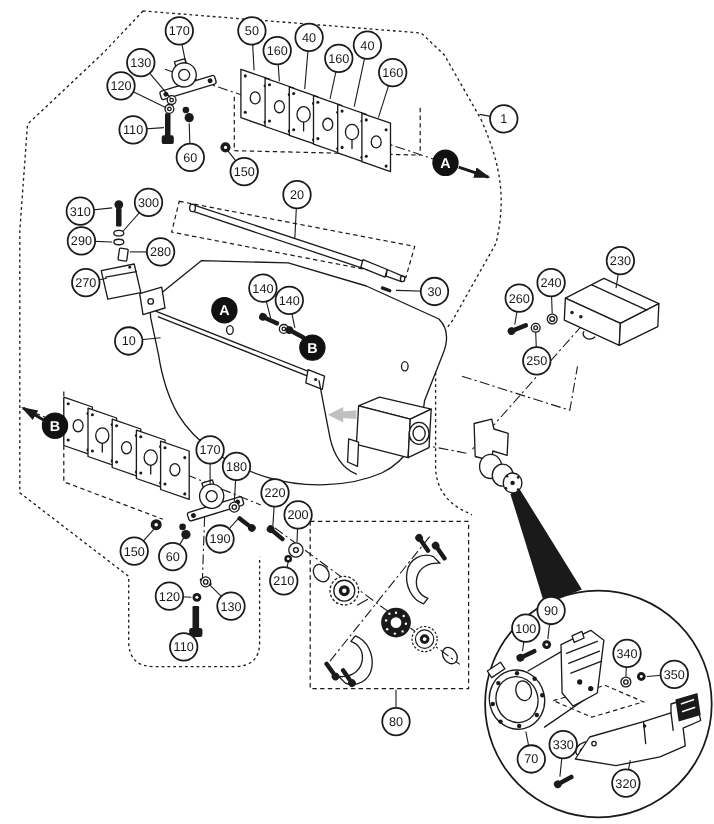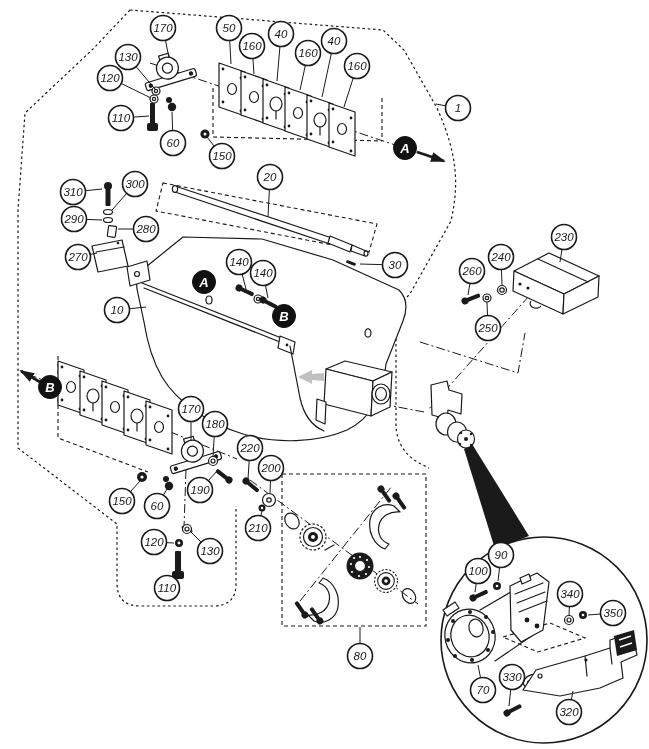--- a/index.html
+++ b/index.html
@@ -1,17 +1,17 @@
 <!DOCTYPE html>
 <html><head>
 <meta charset="utf-8">
 <style>
   html,body{margin:0;padding:0;background:#ffffff;}
   .stage{width:649px;height:749px;background:#ffffff;position:relative;overflow:hidden;
-         font-family:"Liberation Sans",sans-serif;font-style:italic;}
+         font-family:"Liberation Sans",sans-serif;}
   svg{display:block;}
   .ln{stroke:#1a1a1a;stroke-width:1.2;fill:none;stroke-linejoin:round;stroke-linecap:round;}
   .fw{stroke:#1a1a1a;stroke-width:1.2;fill:#ffffff;stroke-linejoin:round;}
   .fd{stroke:none;fill:#1a1a1a;}
   .dash{stroke:#1a1a1a;stroke-width:1.1;fill:none;stroke-dasharray:4 3;}
   .dot{stroke:#1a1a1a;stroke-width:1.2;fill:none;stroke-dasharray:2.5 2.8;}
   .dd{stroke:#1a1a1a;stroke-width:1;fill:none;stroke-dasharray:9 3 2 3;}
   .callout-circle{fill:#ffffff;stroke:#1a1a1a;stroke-width:1.6;}
   .callout-text{fill:#1a1a1a;font-size:11.5px;font-family:"Liberation Sans",sans-serif;
                 text-anchor:middle;font-weight:500;}

